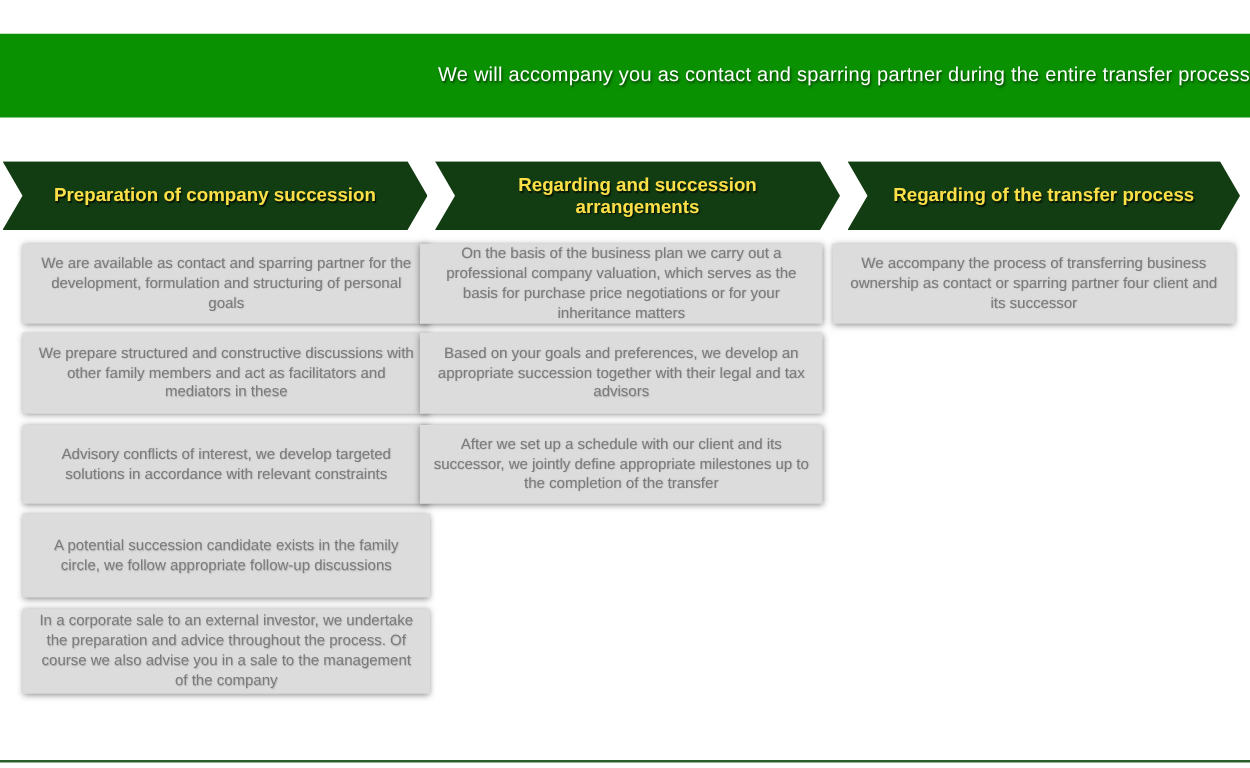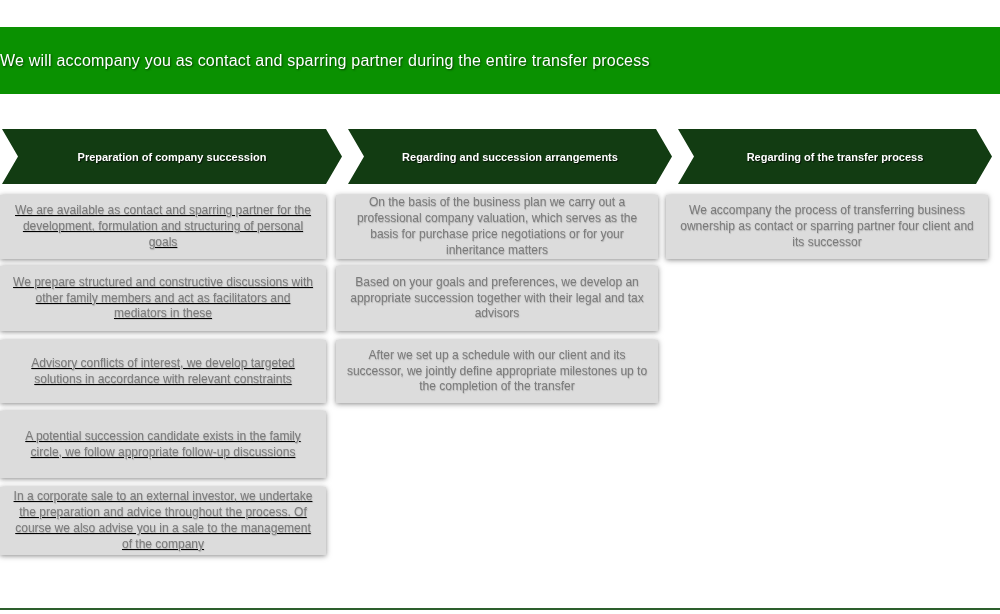--- a/index.html
+++ b/index.html
@@ -9,56 +9,56 @@
     font-family: "Liberation Sans", sans-serif;
     position: relative;
     overflow: hidden;
   }
   .slide { position: absolute; inset: 0; }
 
   
   .banner {
     position: absolute; left: 0; right: 0; top: 27px; height: 67px;
     background: #0a9101;
-    display: flex; align-items: center; justify-content: flex-start;
+    display: flex; align-items: center; justify-content: flex-end;
   }
   .banner span {
     color: #ffffff; font-size: 16px; letter-spacing: 0.2px;
     text-shadow: 1px 1px 2px rgba(0,0,0,0.55);
   }
 
   
   .arrow {
     position: absolute; top: 129px; height: 55px;
     background: #123c12;
     display: flex; align-items: center; justify-content: center;
     clip-path: polygon(0 0, calc(100% - 16px) 0, 100% 50%, calc(100% - 16px) 100%, 0 100%, 16px 50%);
   }
   .arrow span {
-    color: #ffffff; font-weight: bold; font-size: 11px; text-align: center;
+    color: #fde047; font-weight: bold; font-size: 15px; text-align: center;
     text-shadow: 1px 1px 1px rgba(0,0,0,0.7);
     padding: 0 24px;
   }
   .a1 { left: 2px;   width: 340px; }
   .a2 { left: 348px; width: 324px; }
   .a3 { left: 678px; width: 314px; }
 
   
   .box {
     position: absolute;
     background: #dcdcdc;
     box-shadow: 0 1px 5px rgba(40,40,40,0.55);
     display: flex; align-items: center; justify-content: center;
   }
   .box span {
     color: #7b7b7b; font-size: 12px; line-height: 1.32; text-align: center;
     padding: 0 10px;
     text-shadow: 0.5px 0.5px 1px rgba(90,90,90,0.35);
   }
-  .c1 { left: 0;   width: 326px; text-decoration: underline; }
+  .c1 { left: 18px;   width: 326px; }
   .c2 { left: 336px; width: 322px; }
   .c3 { left: 666px; width: 322px; }
   .r1 { top: 195px; height: 64px; }
   .r2 { top: 266px; height: 65px; }
   .r3 { top: 340px; height: 63px; }
   .r4 { top: 411px; height: 67px; }
   .r5 { top: 487px; height: 68px; justify-content: center; }
 
   
   .bottom-line {

